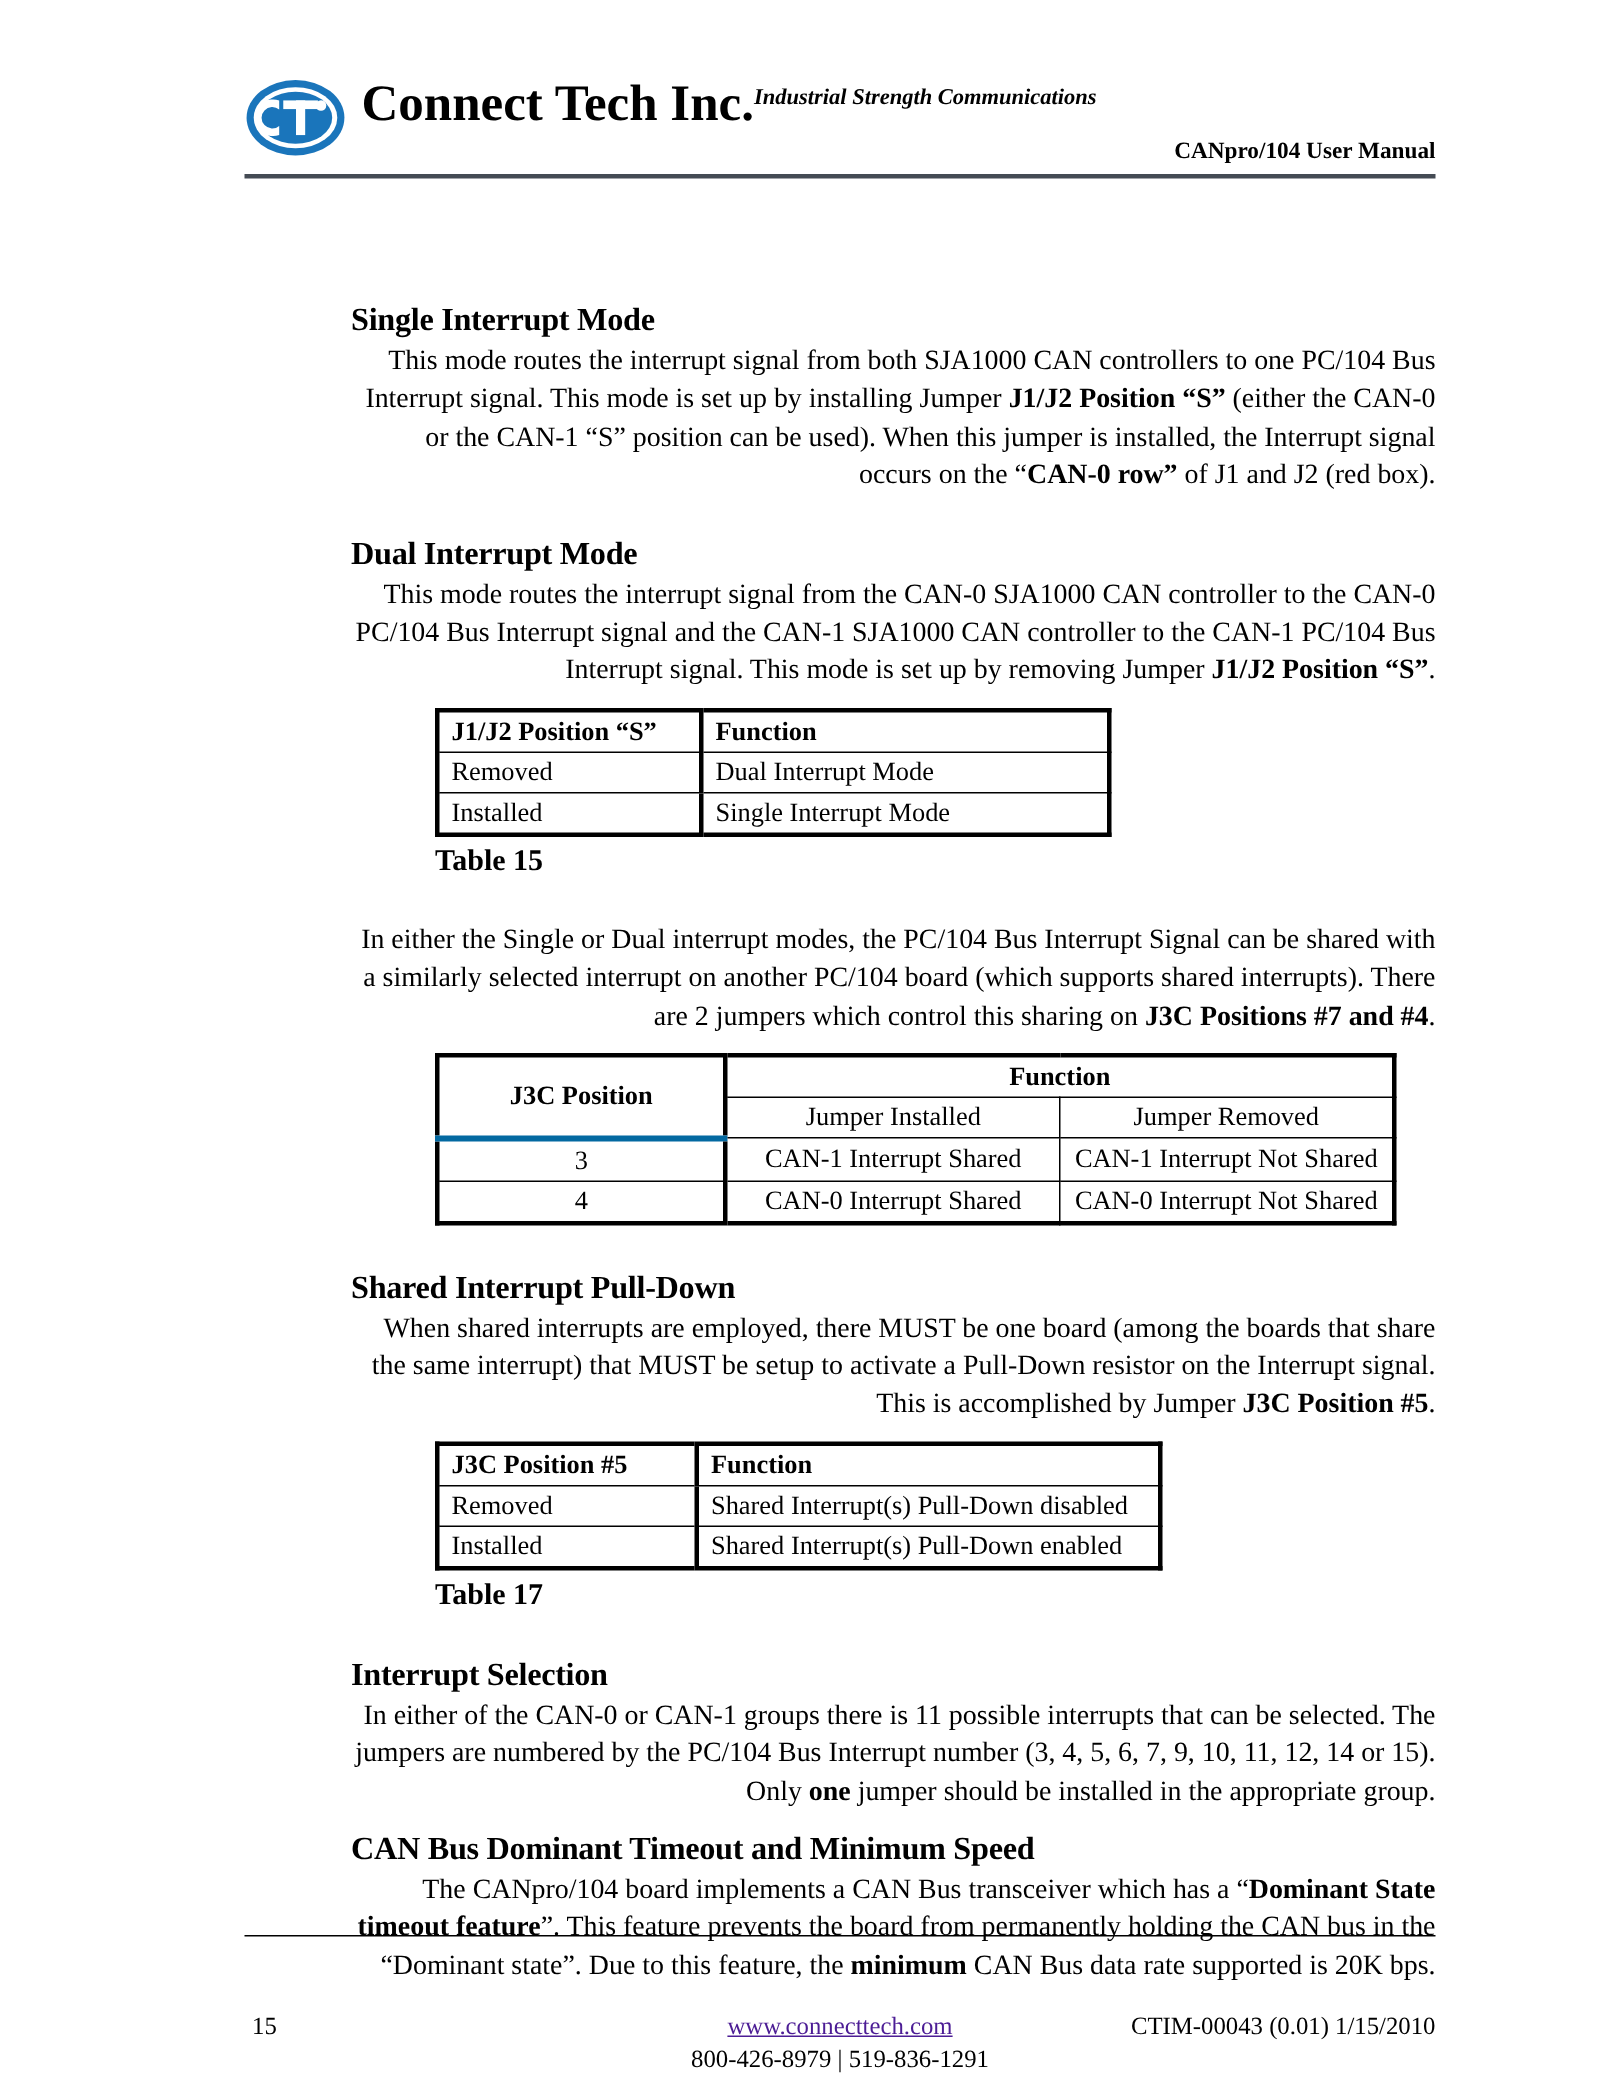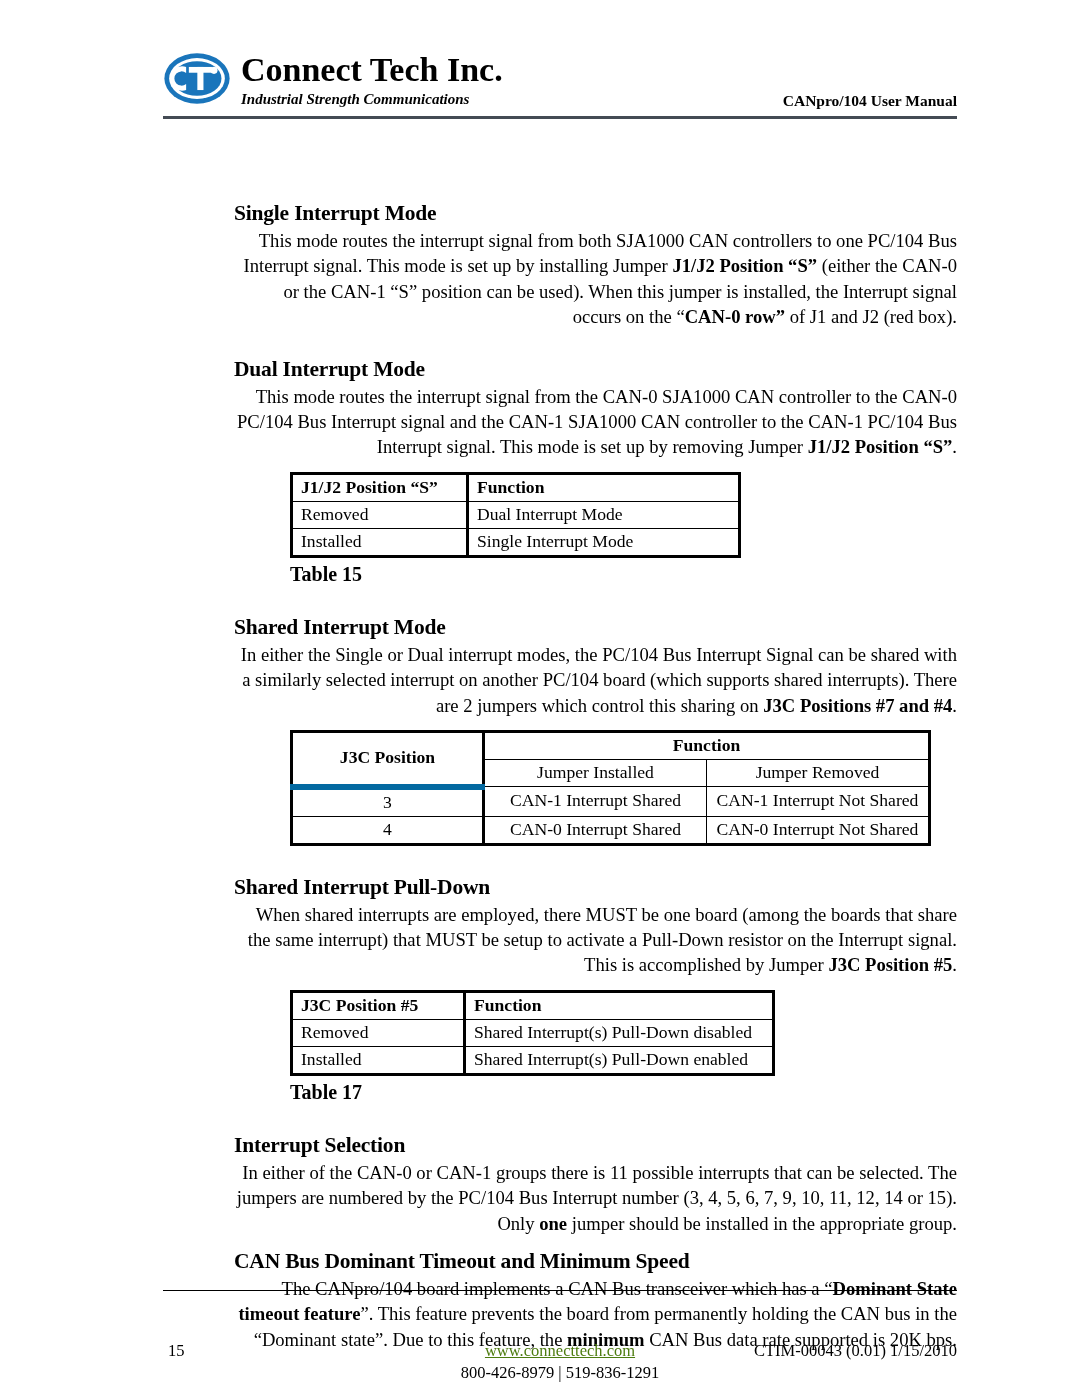--- a/index.html
+++ b/index.html
@@ -39,21 +39,20 @@
     align-items: flex-start;
   }
   .logo-mark {
     width: 68px;
     height: 53px;
     margin-right: 10px;
     flex: 0 0 auto;
   }
   .brand-text {
     display: flex;
-    flex-direction: column;
     justify-content: flex-start;
     padding-top: 1px;
   }
   .brand-name {
     font-family: "Liberation Serif", "DejaVu Serif", serif;
     font-weight: bold;
     font-size: 34px;
     line-height: 34px;
     letter-spacing: 0px;
     white-space: nowrap;
@@ -189,21 +188,21 @@
     top: 0;
     text-align: center;
   }
   .footer-right {
     position: absolute;
     right: 0;
     top: 0;
     white-space: nowrap;
   }
   .footer-link {
-    color: #4d7c0f;
+    color: #4c1d95;
   }
 </style>
 </head>
 <body>
 
 <div class="page">
 
   <div class="header">
     <div class="brand">
       <span class="logo-mark">
@@ -261,34 +260,33 @@
             <td class="lft col-sep">Installed</td>
             <td class="lft">Single Interrupt Mode</td>
           </tr>
         </tbody>
       </table>
       <div class="table-caption">Table 15</div>
     </div>
     <div class="gap-after-para" style="height:28px;"></div>
 
     <div class="section">
-      <h2 class="section-heading">Shared Interrupt Mode</h2>
       <p class="body-text"><span>In either the Single or Dual interrupt modes, the PC/104 Bus Interrupt Signal can be shared with a similarly selected interrupt on another PC/104 board (which supports shared interrupts). There are 2 jumpers which control this sharing on </span><b>J3C Positions #7 and #4</b><span>.</span></p>
     </div>
 
     <div class="tbl-block">
       <table class="doc-table" style="width:638px;">
         <colgroup>
             <col style="width:192px;">
             <col style="width:223px;">
             <col style="width:223px;">
           </colgroup>
         <tbody>
           <tr>
-            <th class="ctr col-sep" rowspan="2" style="border-bottom:6px solid #0369a1;">J3C Position</th>
+            <th class="ctr col-sep" rowspan="2" style="border-bottom:4px solid #0369a1;">J3C Position</th>
             <th class="ctr" colspan="2">Function</th>
           </tr>
           <tr class="th-row-sep">
             <th class="ctr" style="font-weight:normal;">Jumper Installed</th>
             <th class="ctr" style="font-weight:normal;">Jumper Removed</th>
           </tr>
           <tr>
             <td class="ctr col-sep">3</td>
             <td class="ctr">CAN-1 Interrupt Shared</td>
             <td class="ctr">CAN-1 Interrupt Not Shared</td>

